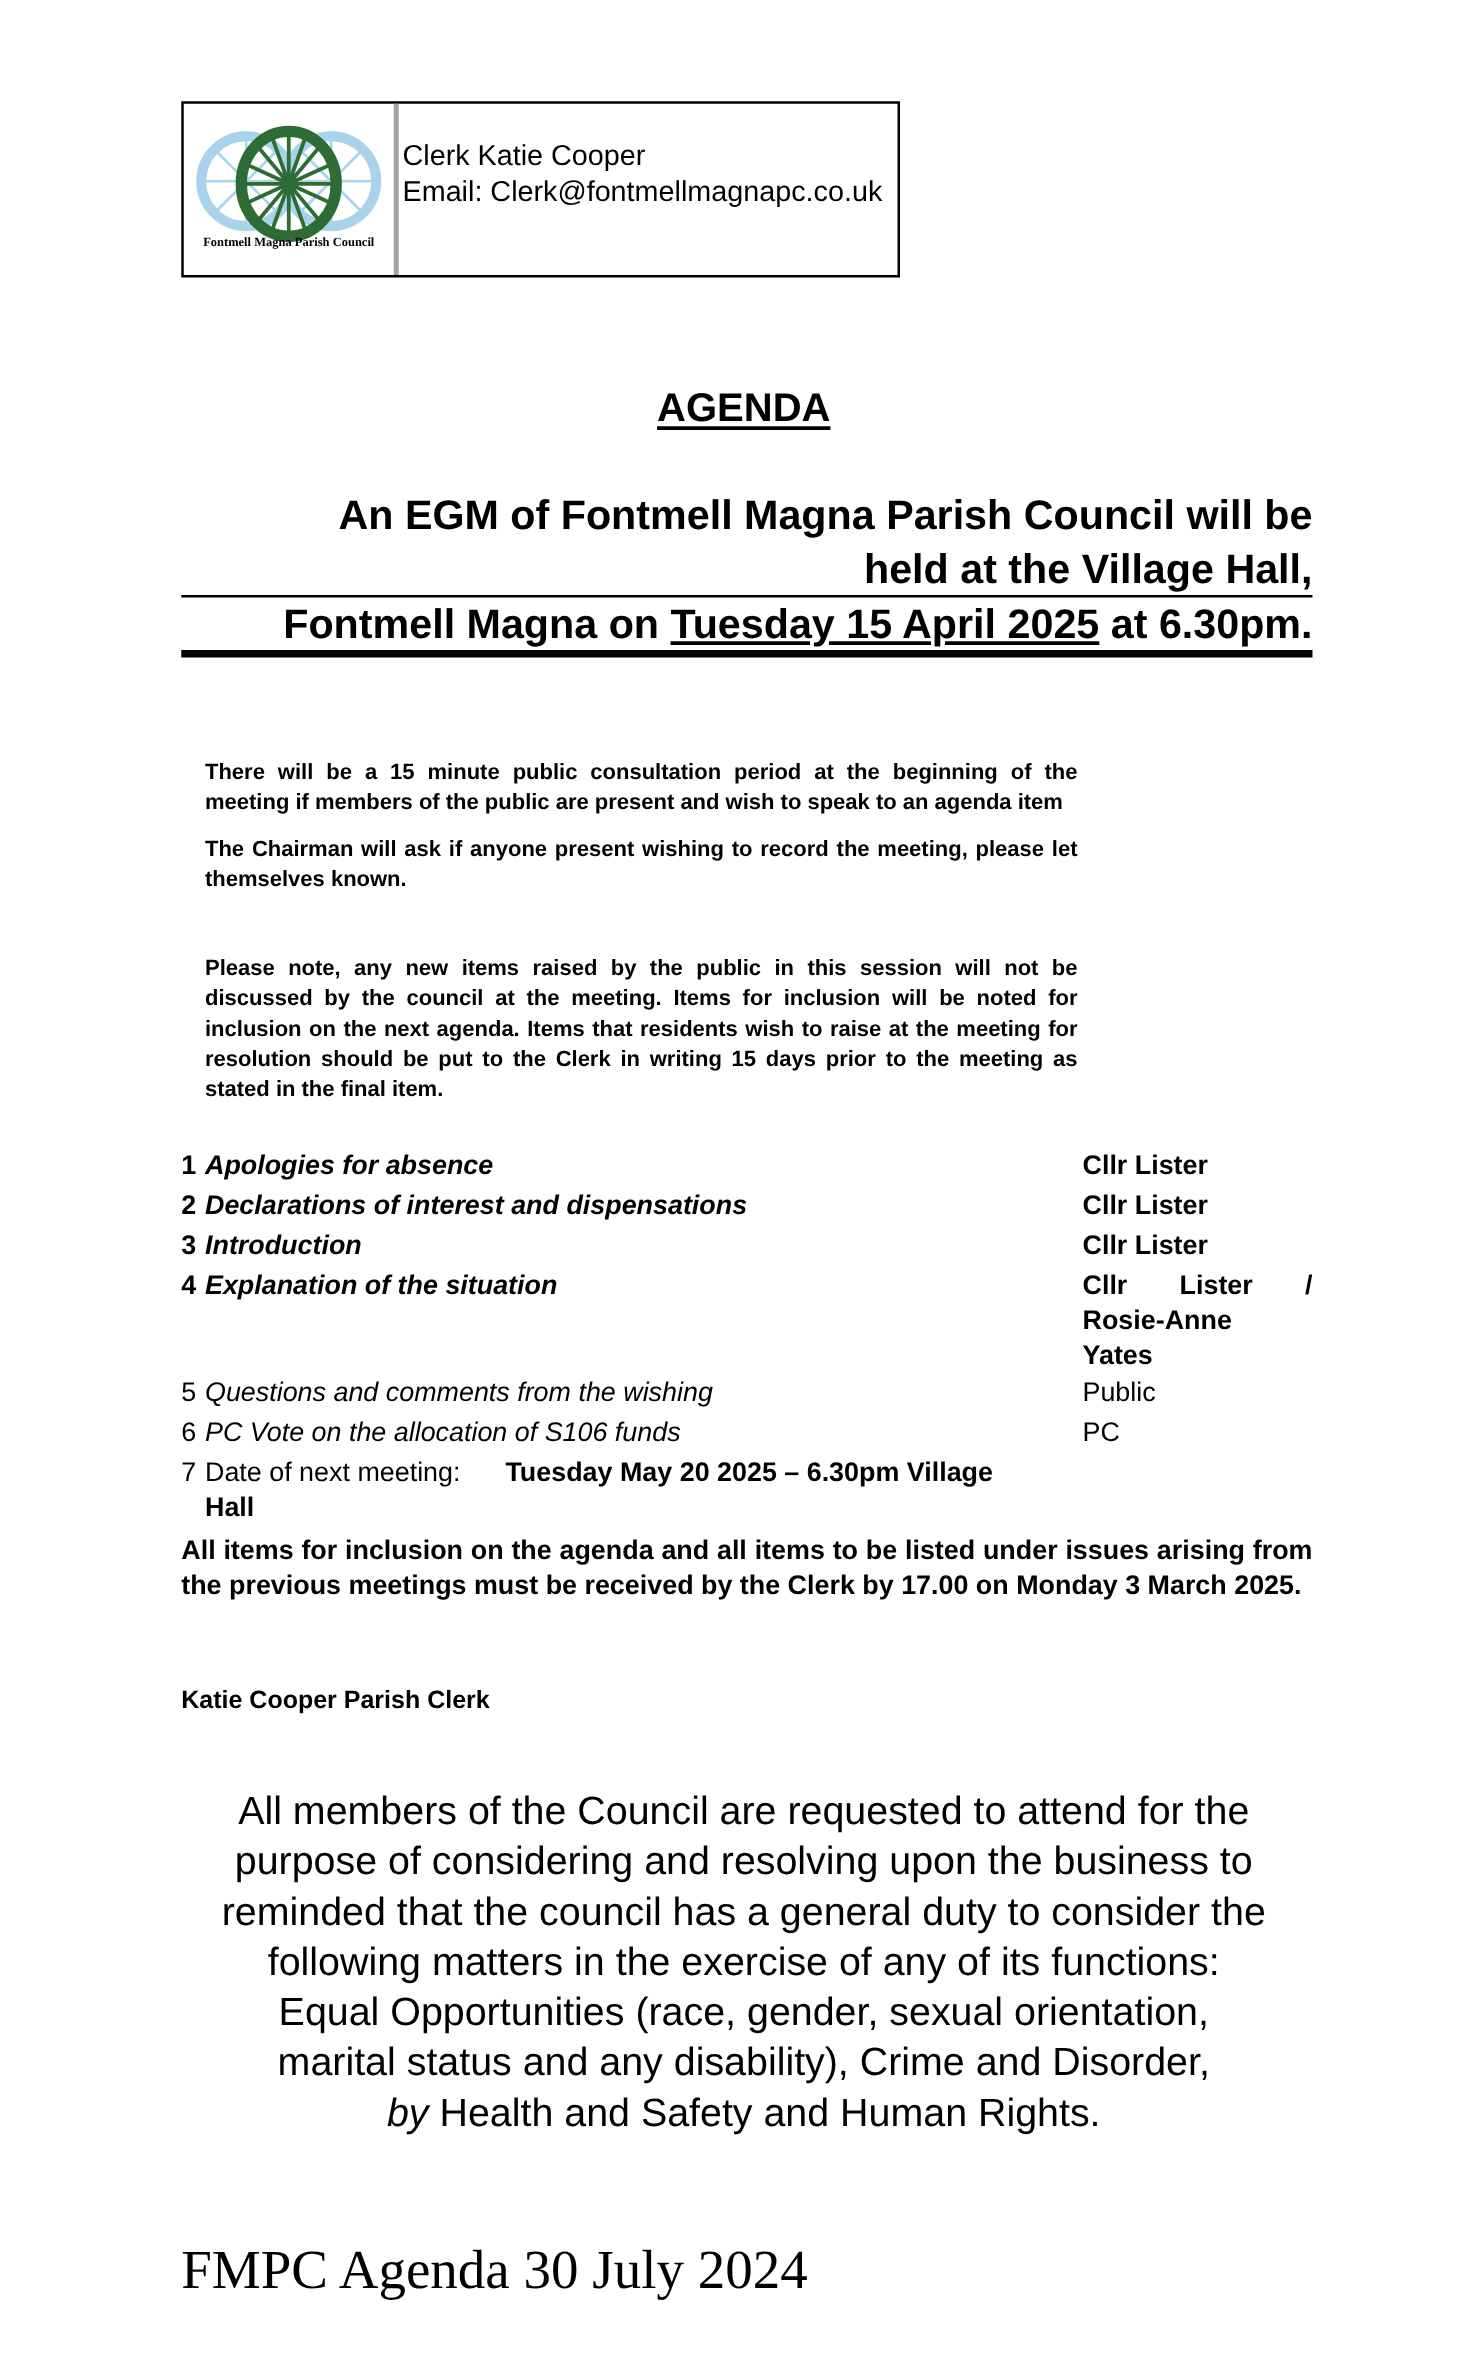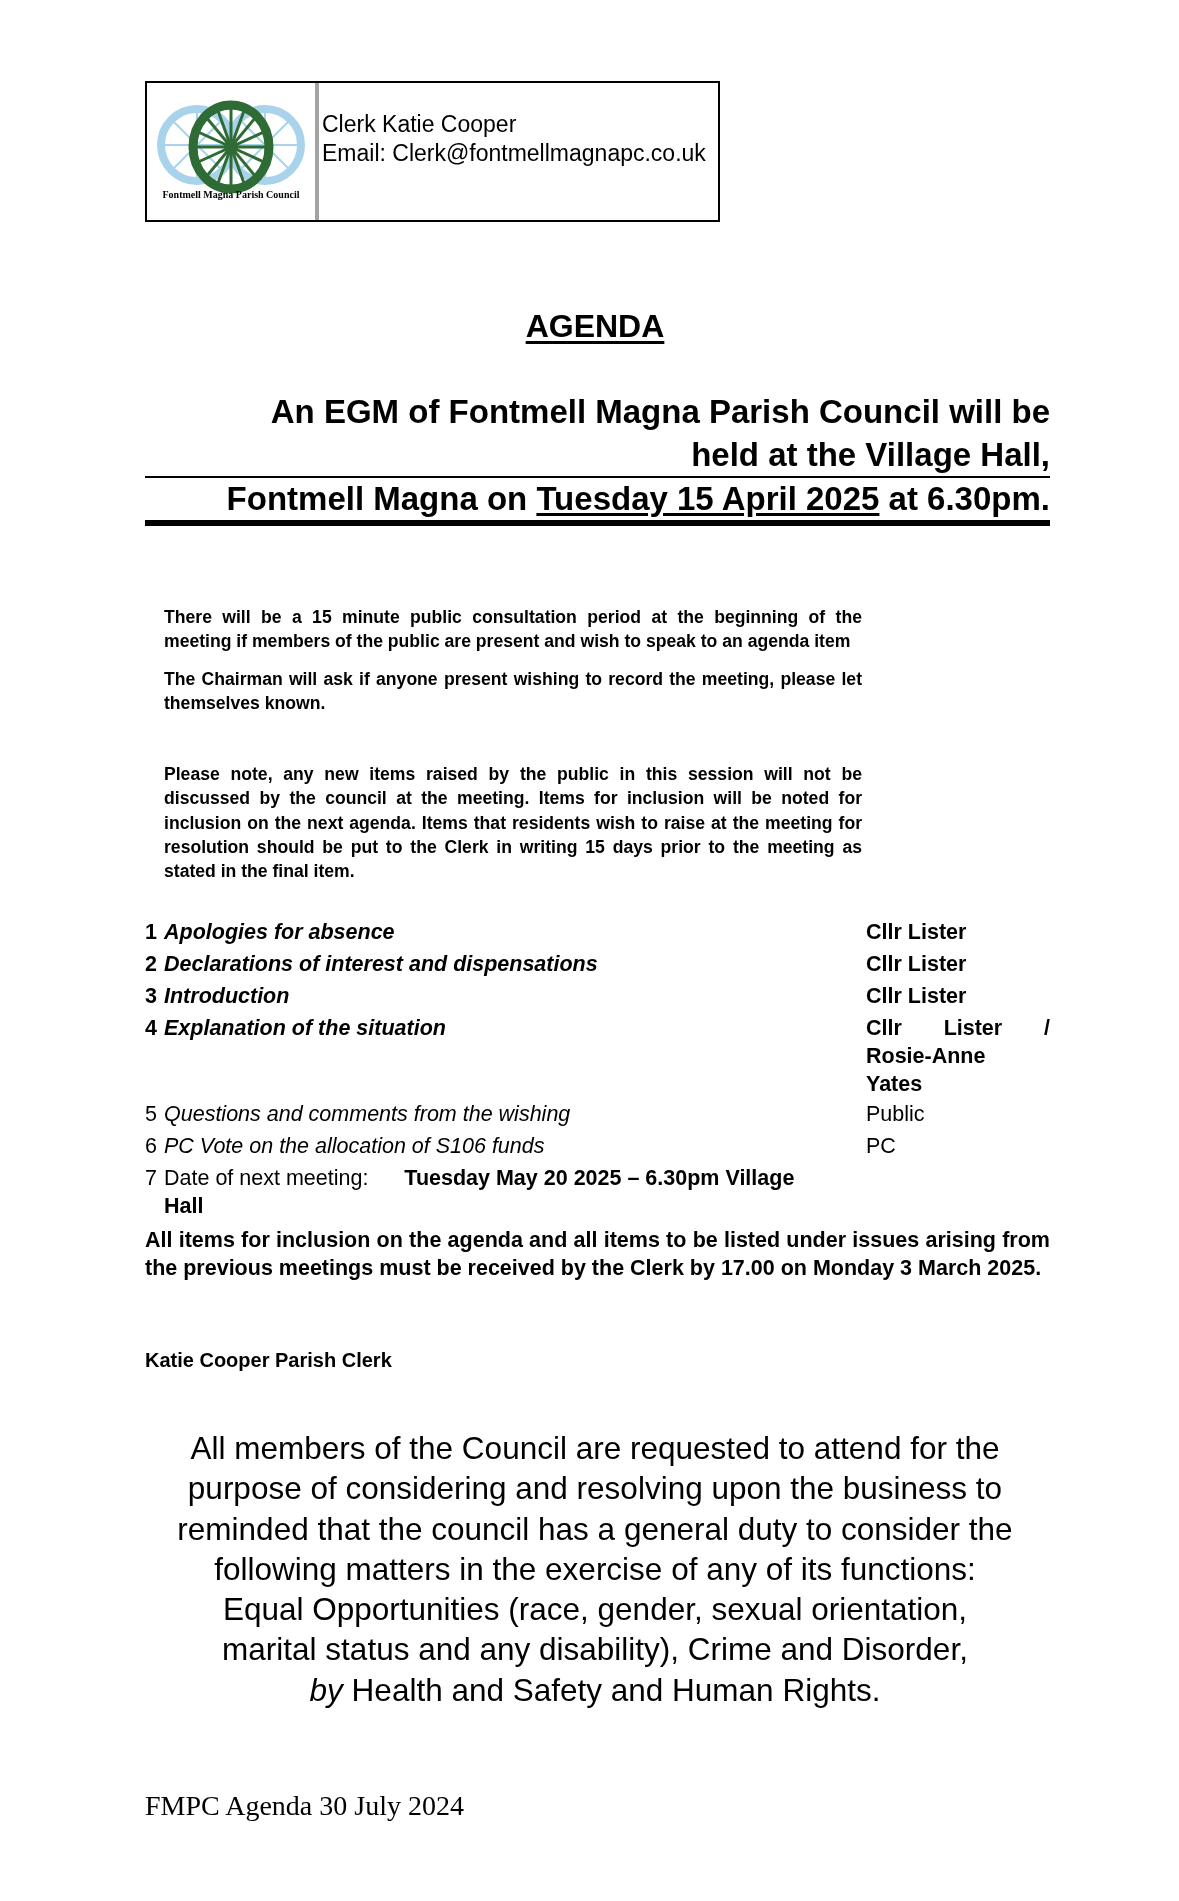--- a/index.html
+++ b/index.html
@@ -34,21 +34,21 @@
   .item.bold { font-weight:bold; }
   .item.plain { font-weight:normal; }
   .who.multi { line-height:28px; }
   .who.multi .spread { display:flex; justify-content:space-between; }
   .item7 { line-height:28px; }
 
   #deadline { left:145px; width:905px; top:1226px; font-weight:bold; font-size:21.5px; line-height:28px; text-align:justify; }
   #clerk-sign { left:145px; top:1314px; font-weight:bold; font-size:20px; line-height:28px;margin-top:32px; }
 
   #closing { left:130px; width:930px; top:1428px; text-align:center; font-size:31.5px; line-height:40.3px; }
-  #footer { left:145px; top:1790px; font-family:"Liberation Serif", serif; font-size:28px; }
+  #footer { left:145px; top:1790px; font-family:"Liberation Serif", serif; font-size:44px; }
 </style>
 </head>
 <body>
 
 <div id="hdr" class="abs">
   <div class="logo-cell">
     <svg width="164" height="110" viewBox="0 0 164 110" style="position:absolute;left:2px;top:10px;">
 
       <g stroke="#a8d3ea" fill="none">
         <circle cx="48" cy="52" r="36" stroke-width="8"></circle>

